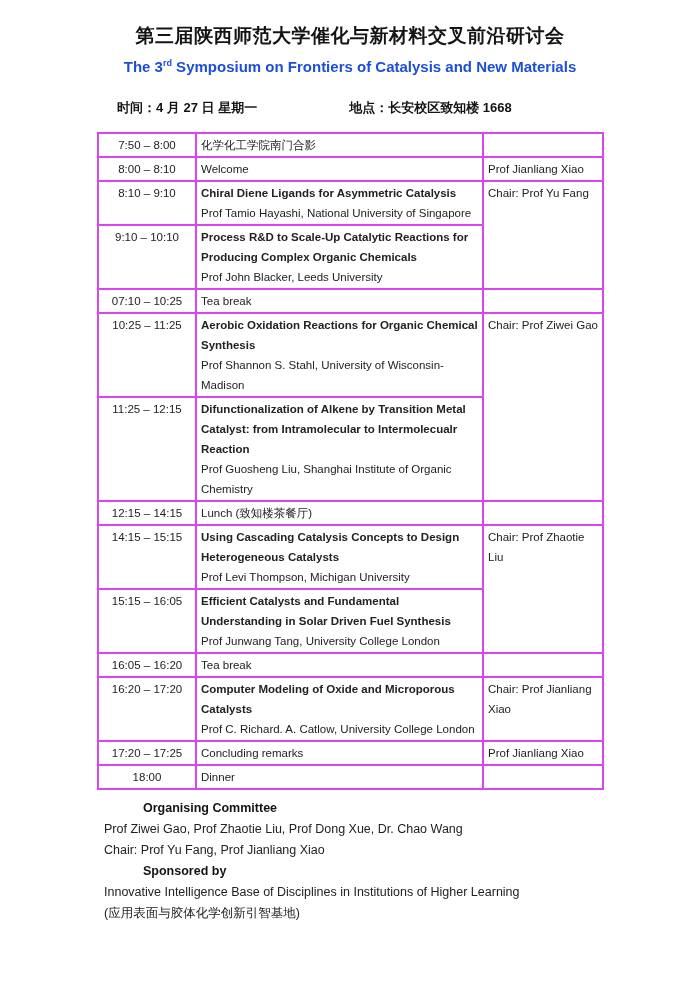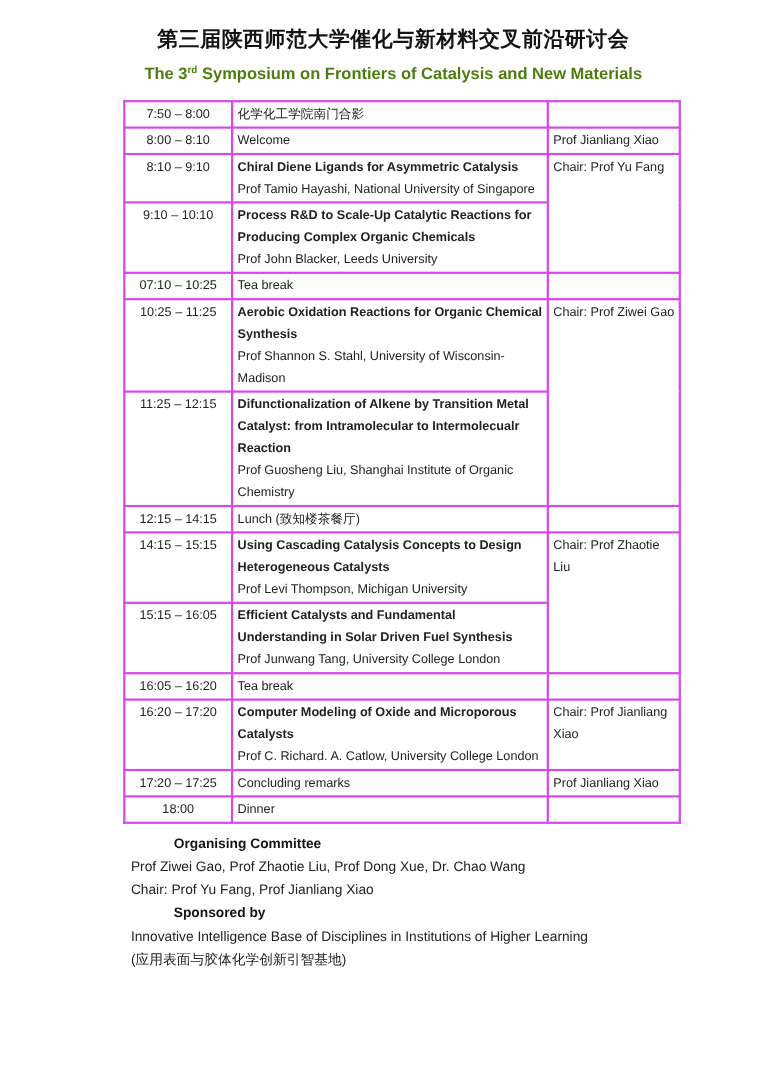--- a/index.html
+++ b/index.html
@@ -3,35 +3,35 @@
 <meta charset="utf-8">
 <style>
   * { margin: 0; padding: 0; box-sizing: border-box; }
   html, body { background: #ffffff; }
   body {
     width: 700px; height: 989px;
     font-family: "Liberation Sans", sans-serif;
     color: #1f1f1f;
     overflow: hidden;
   }
-  .page { width: 700px; height: 867px; padding-top: 23px; padding-left: 15px; }
+  .page { width: 700px; height: 867px; padding-top: 23px; }
 
   .title-zh {
     text-align: center;
     font-size: 19px;
     font-weight: bold;
     color: #141414;
     letter-spacing: 0.5px;
   }
   .title-en {
     text-align: center;
     font-size: 15px;
     font-weight: bold;
     margin-top: 9px;
-    color: #4d7c0f;
+    color: #1d4ed8;
   }
   .title-en sup { font-size: 9px; }
 
   .info-row {
     display: flex;
     margin: 24px 0 0 117px;
     font-size: 13px;
     font-weight: bold;
     color: #141414;
   }
@@ -67,20 +67,24 @@
 </style>
 </head>
 <body>
 
 <div class="page">
 
   <div class="title-zh">第三届陕西师范大学催化与新材料交叉前沿研讨会</div>
 
   <div class="title-en"><span>The 3</span><sup>rd</sup><span> Symposium on Frontiers of Catalysis and New Materials</span></div>
 
+  <div class="info-row">
+    <span class="info-time">时间：4 月 27 日  星期一</span>
+    <span class="info-loc">地点：长安校区致知楼 1668</span>
+  </div>
 
   <table class="schedule">
     <tbody id="schedule-body">
         <tr>
           <td class="col-time">7:50 – 8:00</td>
           <td class="col-session">
             <div class="session-text">化学化工学院南门合影</div>
           </td>
           <td class="col-chair" rowspan="1"></td>
         </tr>

